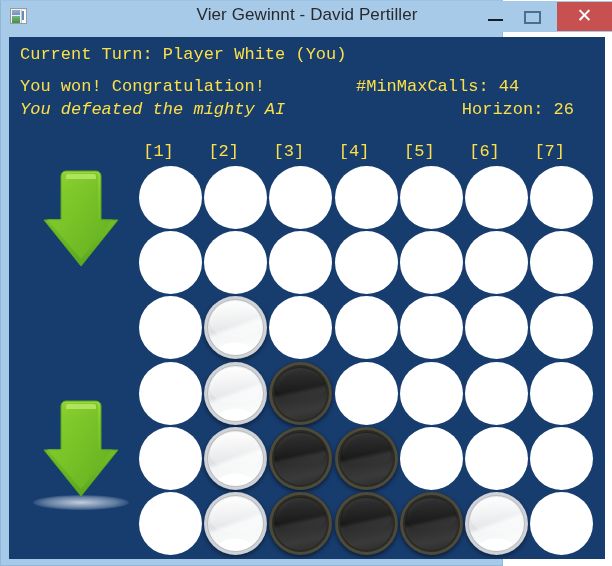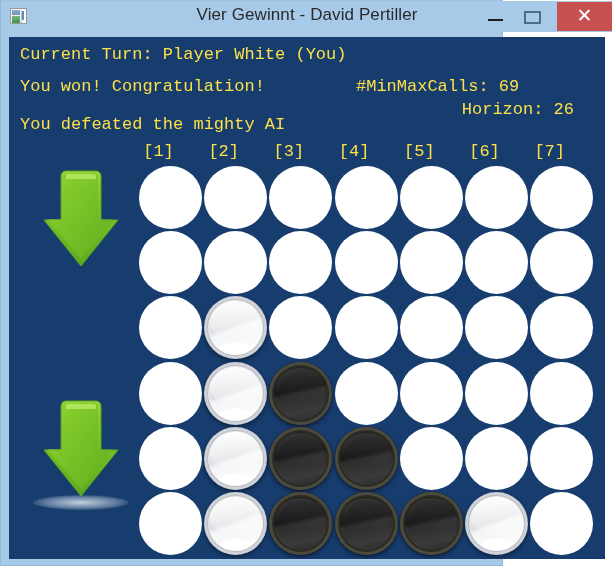--- a/index.html
+++ b/index.html
@@ -128,21 +128,21 @@
   
   .mono {
     font-family: "Liberation Mono", "DejaVu Sans Mono", monospace;
     color: #fde047;
     font-size: 17px;
     white-space: pre;
     letter-spacing: 0px;
   }
   #turn-line   { position: absolute; left: 11px; top: 8px; }
   #result-1    { position: absolute; left: 11px; top: 40px; text-align: center; }
-  #result-2    { position: absolute; left: 11px; top: 78px; }
+  #result-2    { position: absolute; left: 11px; top: 63px; font-style: italic; }
   #stat-calls  { position: absolute; left: 347px; top: 40px; }
   #stat-horizon{ position: absolute; left: 347px; top: 63px; text-align: right; width: 218px; }
   #usekeys     { position: absolute; left: 11px; top: 105px; }
 
   
   .colkey {
     position: absolute;
     top: 105px;
     width: 40px;
     text-align: center;
@@ -250,21 +250,21 @@
     <button class="winbtn" id="btn-close">
       <span class="glyph">✕</span>
     </button>
   </div>
 
   <div id="client">
 
     <div class="mono" id="turn-line">Current Turn: Player White (You)</div>
     <div class="mono" id="result-1">You won! Congratulation!</div>
     <div class="mono" id="result-2">You defeated the mighty AI</div>
-    <div class="mono" id="stat-calls">#MinMaxCalls: 69</div>
+    <div class="mono" id="stat-calls">#MinMaxCalls: 44</div>
     <div class="mono" id="stat-horizon">Horizon: 26</div>
 
     <div id="colkeys">
         <div class="colkey mono" style="left: 129.5px;">[1]</div>
         <div class="colkey mono" style="left: 194.7px;">[2]</div>
         <div class="colkey mono" style="left: 259.9px;">[3]</div>
         <div class="colkey mono" style="left: 325.1px;">[4]</div>
         <div class="colkey mono" style="left: 390.3px;">[5]</div>
         <div class="colkey mono" style="left: 455.5px;">[6]</div>
         <div class="colkey mono" style="left: 520.7px;">[7]</div>

